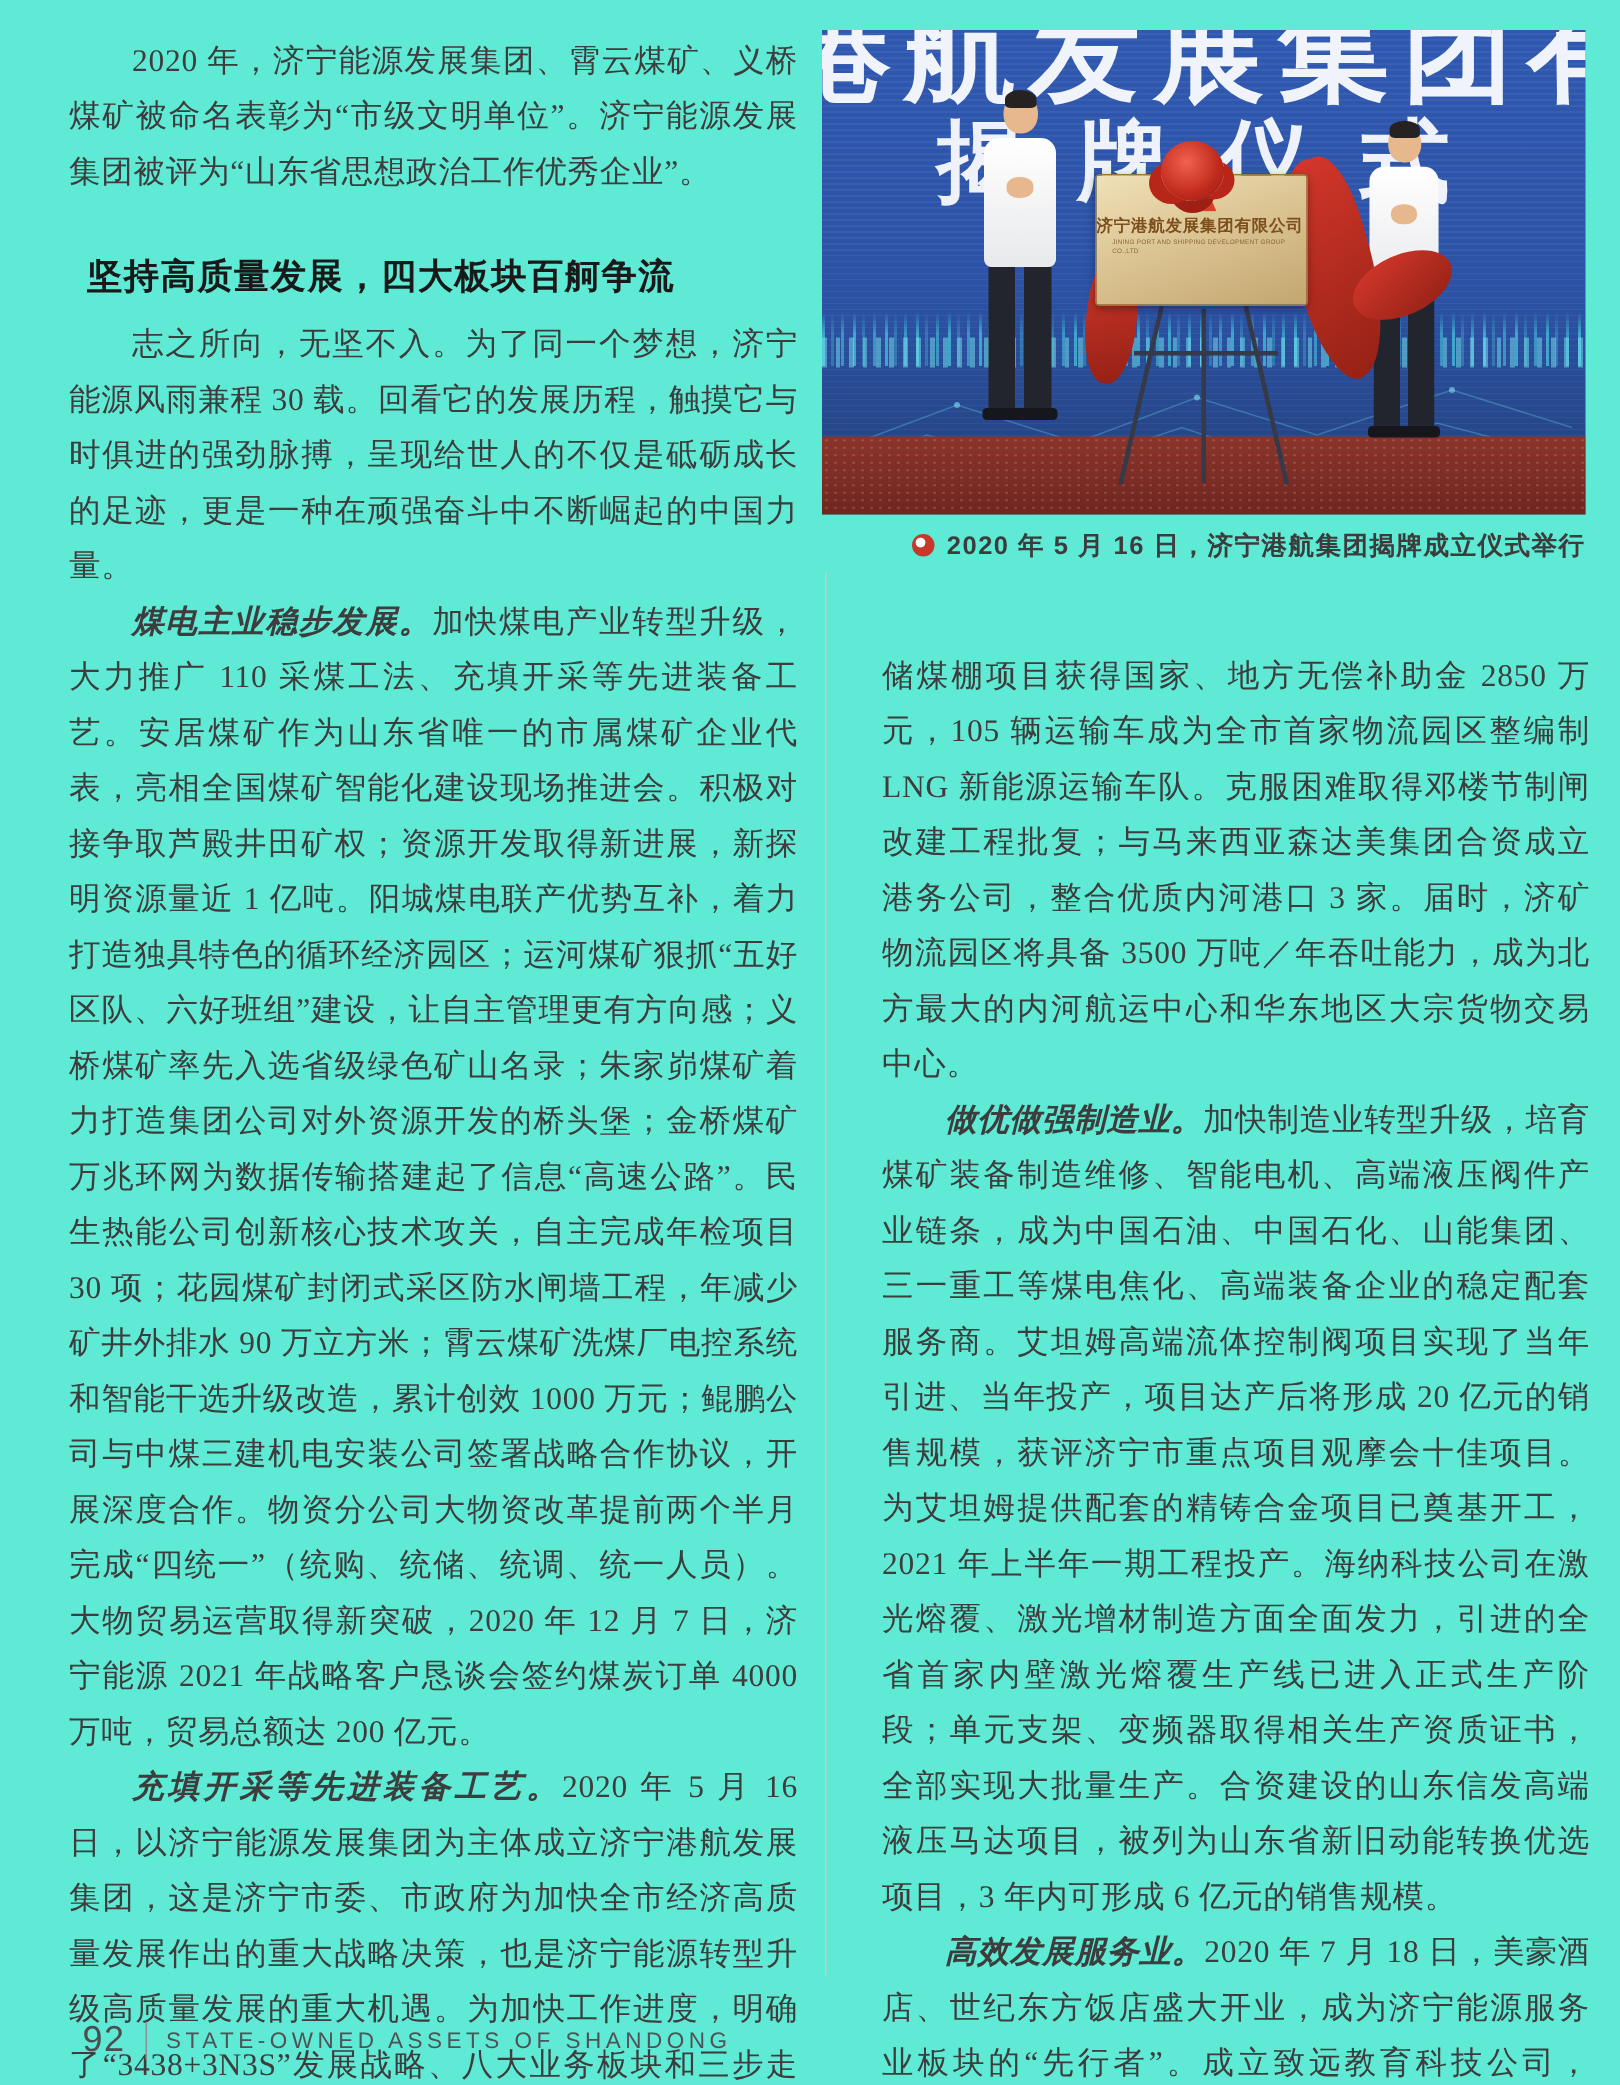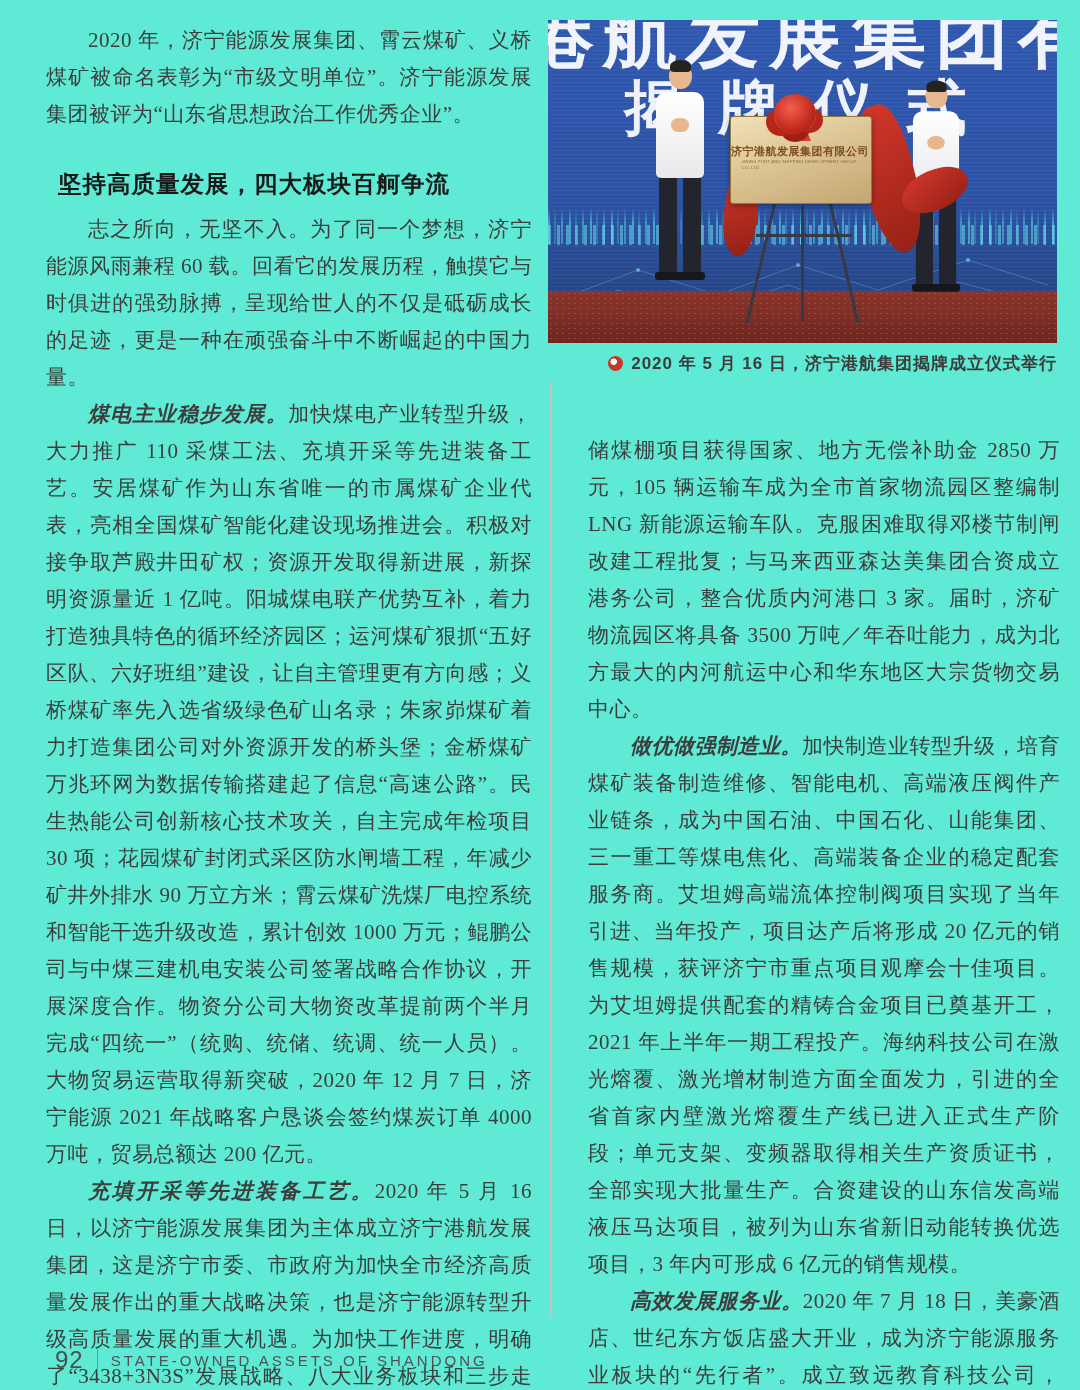--- a/index.html
+++ b/index.html
@@ -101,21 +101,21 @@
   .journal{font-size:15px;letter-spacing:3px;color:#515257;}
 </style>
 </head>
 <body>
 
 <div class="page">
 
   <section class="col col-left">
     <p class="para">2020 年，济宁能源发展集团、霄云煤矿、义桥煤矿被命名表彰为“市级文明单位”。济宁能源发展集团被评为“山东省思想政治工作优秀企业”。</p>
     <h2 class="heading">坚持高质量发展，四大板块百舸争流</h2>
-    <p class="para">志之所向，无坚不入。为了同一个梦想，济宁能源风雨兼程 60 载。回看它的发展历程，触摸它与时俱进的强劲脉搏，呈现给世人的不仅是砥砺成长的足迹，更是一种在顽强奋斗中不断崛起的中国力量。</p>
+    <p class="para">志之所向，无坚不入。为了同一个梦想，济宁能源风雨兼程 30 载。回看它的发展历程，触摸它与时俱进的强劲脉搏，呈现给世人的不仅是砥砺成长的足迹，更是一种在顽强奋斗中不断崛起的中国力量。</p>
     <p class="para"><span class="lead">煤电主业稳步发展。</span><span>加快煤电产业转型升级，大力推广 110 采煤工法、充填开采等先进装备工艺。安居煤矿作为山东省唯一的市属煤矿企业代表，亮相全国煤矿智能化建设现场推进会。积极对接争取芦殿井田矿权；资源开发取得新进展，新探明资源量近 1 亿吨。阳城煤电联产优势互补，着力打造独具特色的循环经济园区；运河煤矿狠抓“五好区队、六好班组”建设，让自主管理更有方向感；义桥煤矿率先入选省级绿色矿山名录；朱家峁煤矿着力打造集团公司对外资源开发的桥头堡；金桥煤矿万兆环网为数据传输搭建起了信息“高速公路”。民生热能公司创新核心技术攻关，自主完成年检项目 30 项；花园煤矿封闭式采区防水闸墙工程，年减少矿井外排水 90 万立方米；霄云煤矿洗煤厂电控系统和智能干选升级改造，累计创效 1000 万元；鲲鹏公司与中煤三建机电安装公司签署战略合作协议，开展深度合作。物资分公司大物资改革提前两个半月完成“四统一”（统购、统储、统调、统一人员）。大物贸易运营取得新突破，2020 年 12 月 7 日，济宁能源 2021 年战略客户恳谈会签约煤炭订单 4000 万吨，贸易总额达 200 亿元。</span></p>
     <p class="para"><span class="lead">充填开采等先进装备工艺。</span><span>2020 年 5 月 16 日，以济宁能源发展集团为主体成立济宁港航发展集团，这是济宁市委、市政府为加快全市经济高质量发展作出的重大战略决策，也是济宁能源转型升级高质量发展的重大机遇。为加快工作进度，明确了“3438+3N3S”发展战略、八大业务板块和三步走战略目标；依托集团公司现有贸易资源，成立港航物贸公司和物贸分公司；开工建设 10 万标箱集装箱码头，建设 LNG 运输船舶和加气站，</span></p>
   </section>
 
   <figure class="photo">
     <div class="ph-scan"></div>
     <div class="bd-text1">港航发展集团有限</div>
     <div class="bd-text2">揭牌仪式</div>
     <div class="skyline"></div>
     <div class="skyline2"></div>

